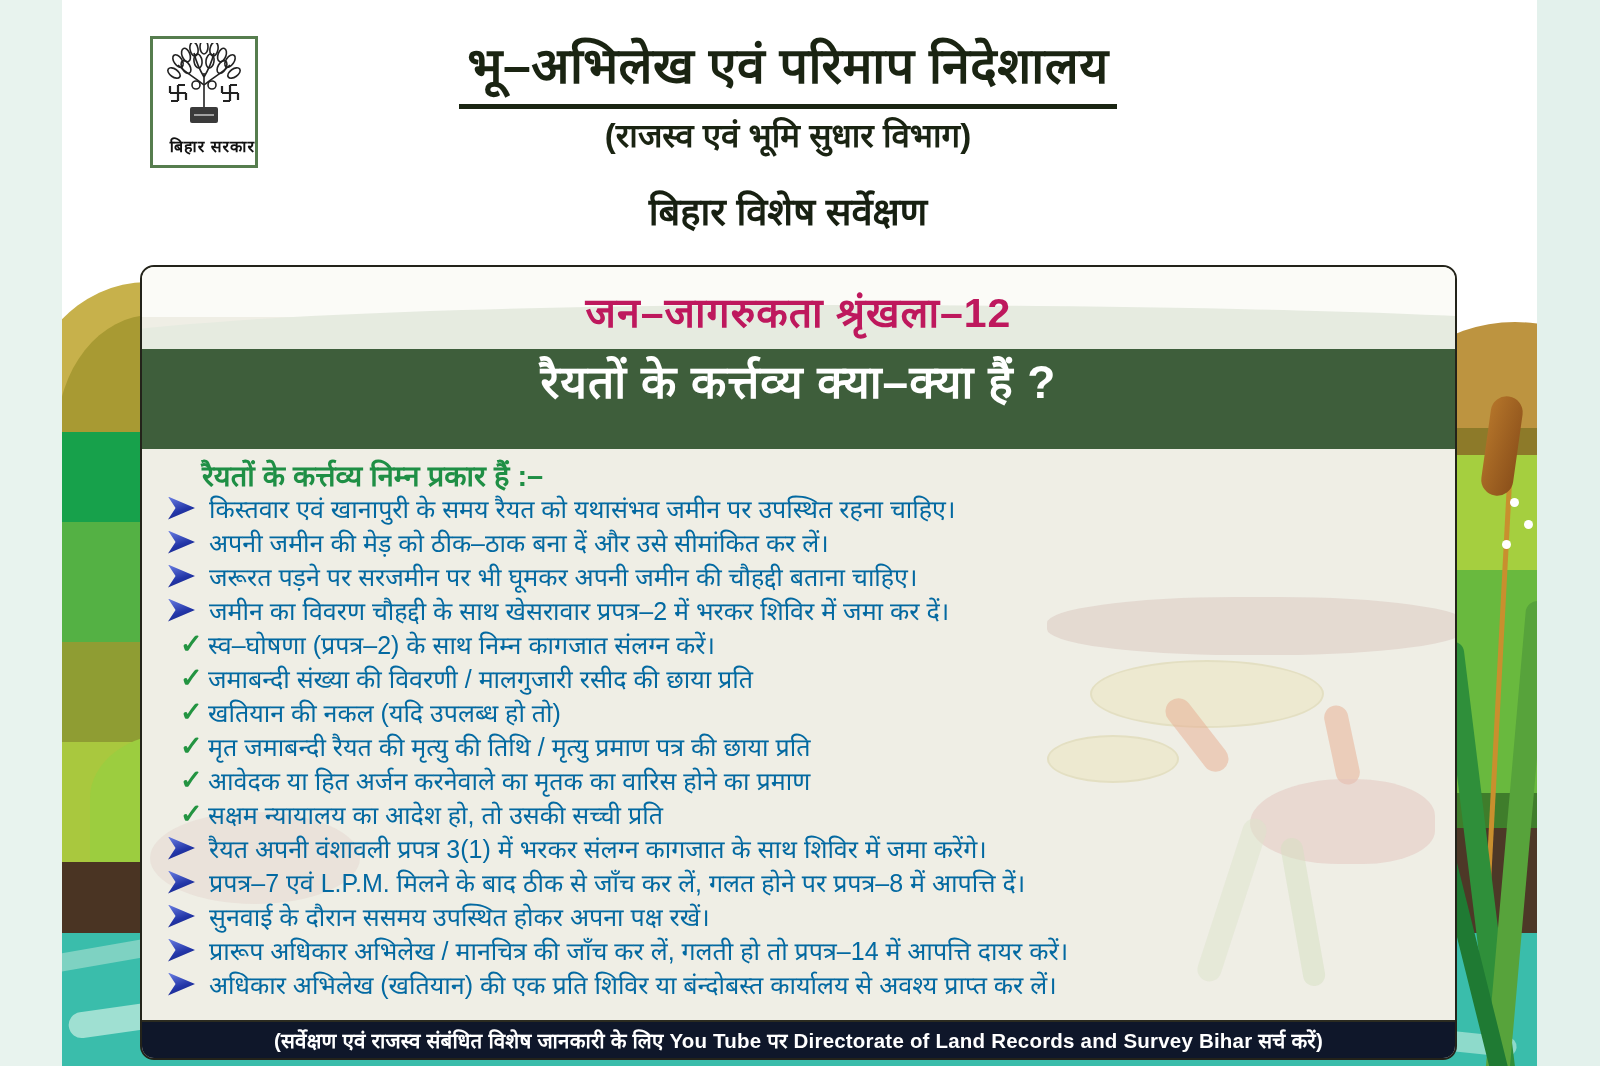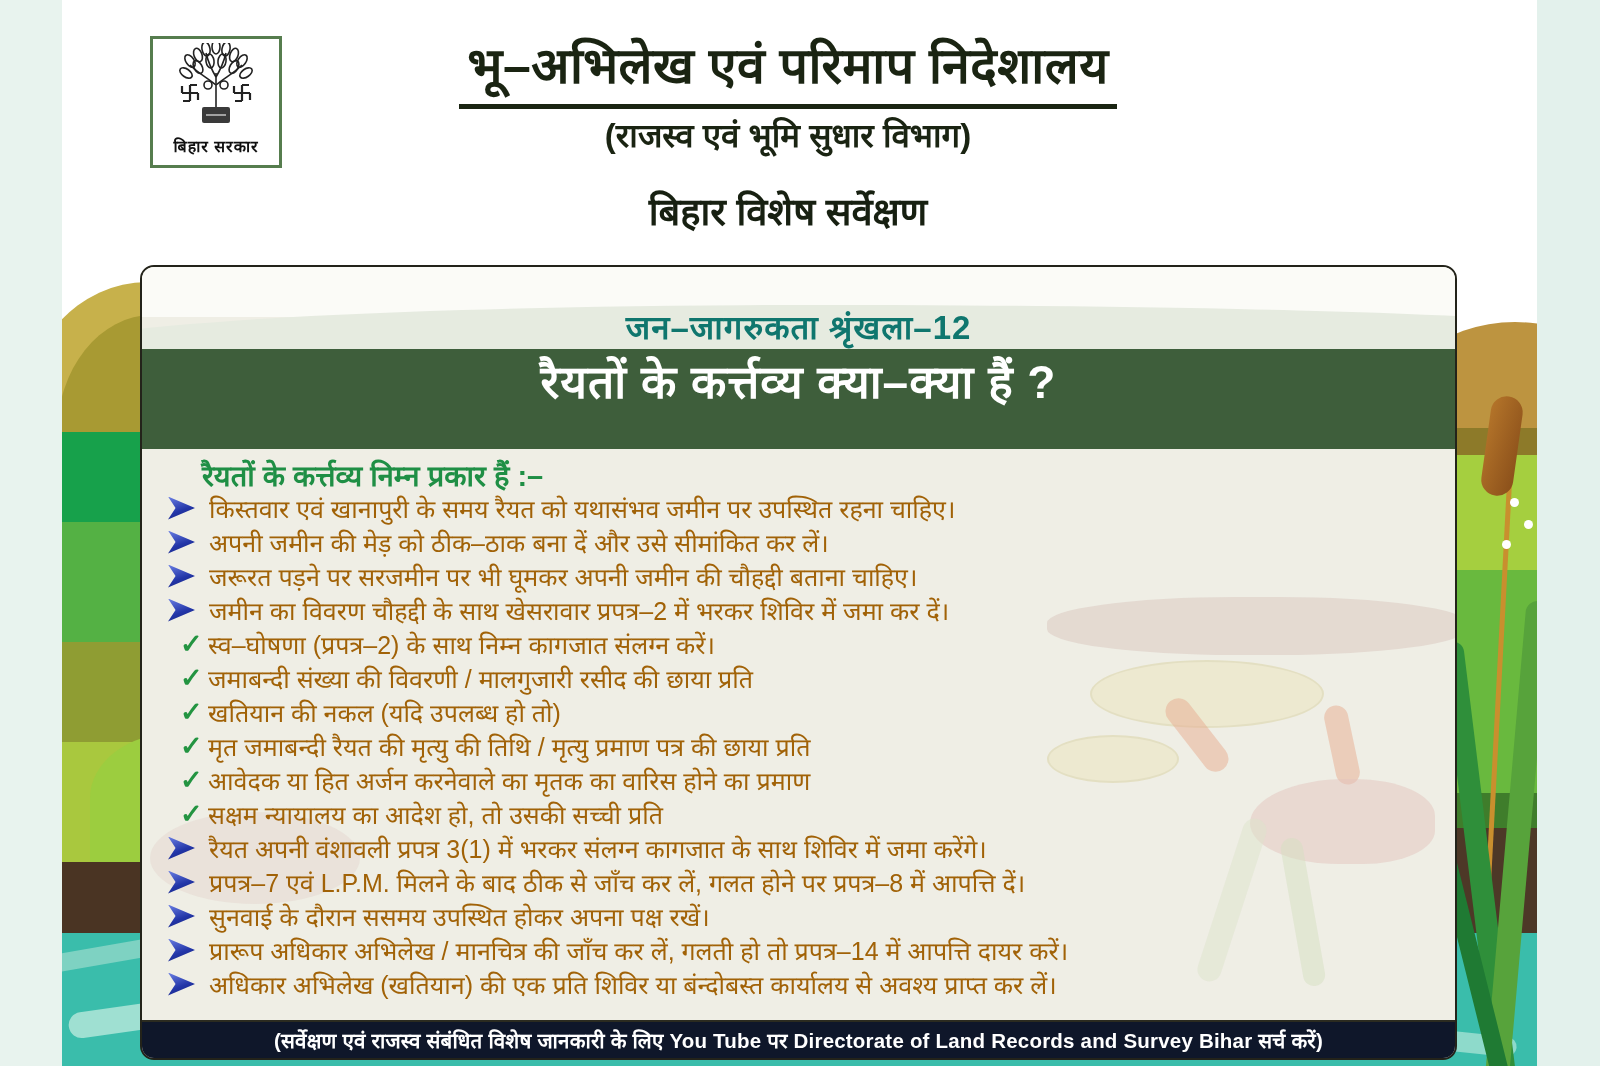--- a/index.html
+++ b/index.html
@@ -37,23 +37,23 @@
   .bank-brown-right{left:1328px;top:828px;width:160px;height:135px;background:#4d3827;border-radius:40% 0 0 20%;}
   .cattail-stalk{left:1432px;top:470px;width:5px;height:520px;background:#c98f2e;transform:rotate(3deg);}
   .cattail-capsule{left:1424px;top:396px;width:32px;height:100px;background:linear-gradient(100deg,#b5752a,#8a4f1a);border-radius:18px;transform:rotate(8deg);}
   .reed1{left:1408px;top:640px;width:22px;height:480px;background:#2f8f3a;border-radius:12px 12px 0 0;transform:rotate(-7deg);}
   .reed2{left:1442px;top:600px;width:24px;height:520px;background:#57a33b;border-radius:12px 12px 0 0;transform:rotate(5deg);}
   .reed3{left:1396px;top:760px;width:18px;height:360px;background:#1f7a33;border-radius:10px 10px 0 0;transform:rotate(-14deg);}
   .daisy{width:9px;height:9px;background:#ffffff;border-radius:50%;}
 
   
   .logo-box{
-    position:absolute;left:150px;top:36px;width:132px;height:132px;z-index:10;
+    position:absolute;left:150px;top:36px;width:108px;height:132px;z-index:10;
     background:#ffffff;border:3px solid #567d4e;box-sizing:border-box;
-    display:flex;flex-direction:column;align-items:center;justify-content:flex-end;
+    display:flex;flex-direction:column;align-items:flex-end;justify-content:flex-end;
   }
   .logo-art{position:absolute;top:4px;left:50%;transform:translateX(-50%);}
   .logo-label{font-size:16px;font-weight:bold;color:#111;margin-bottom:8px;letter-spacing:1px;}
 
   
   .header{position:absolute;left:0;top:30px;width:1600px;text-align:center;z-index:9;}
   .header-title{
     display:inline-block;font-size:50px;font-weight:bold;color:#1a2412;
     border-bottom:5px solid #1a2412;padding:0 8px 6px;letter-spacing:0.5px;
     transform:translateX(-12px);
@@ -73,30 +73,30 @@
   .wm-rose-band{left:905px;top:330px;width:420px;height:58px;background:#d9c6bd;border-radius:45%;}
   .wm-lily1{left:948px;top:393px;width:230px;height:64px;background:#ece5bd;border:2px solid #d9d1a0;border-radius:50%;}
   .wm-lily2{left:905px;top:468px;width:128px;height:44px;background:#ece5bd;border:2px solid #d9d1a0;border-radius:50%;}
   .wm-cattail1{left:1042px;top:425px;width:26px;height:86px;background:#e8ab90;border-radius:14px;transform:rotate(-38deg);}
   .wm-cattail2{left:1188px;top:438px;width:24px;height:80px;background:#e8ab90;border-radius:14px;transform:rotate(-12deg);}
   .wm-bird{left:1108px;top:512px;width:185px;height:85px;background:#e3c4bd;border-radius:60% 50% 45% 55%;}
   .wm-leaf1{left:1078px;top:548px;width:24px;height:170px;background:#dde4cc;border-radius:12px;transform:rotate(18deg);}
   .wm-leaf2{left:1150px;top:570px;width:22px;height:150px;background:#d5dfc2;border-radius:12px;transform:rotate(-10deg);}
   .wm-swoosh-left{left:8px;top:545px;width:210px;height:92px;background:#e2d1cb;border-radius:50%;opacity:0.42;}
 
-  .series{position:absolute;top:37px;left:0;right:0;text-align:center;font-size:33px;font-weight:bold;color:#0f766e;letter-spacing:1px;}
+  .series{position:absolute;top:16px;left:0;right:0;text-align:center;font-size:41px;font-weight:bold;color:#be185d;letter-spacing:1px;}
   .banner{
     position:absolute;top:82px;left:0;right:0;height:100px;background:#3e5e3b;
     display:flex;align-items:flex-start;justify-content:center;
   }
   .banner-title{font-size:46px;font-weight:bold;color:#ffffff;letter-spacing:1px;}
   .list-heading{position:absolute;top:188px;left:60px;font-size:29px;font-weight:800;color:#1f8f45;}
   .list{position:absolute;top:224px;left:24px;right:6px;}
   .item{display:flex;align-items:center;height:34px;white-space:nowrap;}
-  .item .txt{font-size:25px;color:#a16207;}
+  .item .txt{font-size:25px;color:#0369a1;}
   .arrow{
     flex:0 0 auto;width:27px;height:23px;margin:0 14px 0 2px;
     background:linear-gradient(160deg,#6b7fe3 0%,#2336a8 55%,#141f7a 100%);
     clip-path:polygon(0 0,100% 50%,0 100%,28% 50%);
   }
   .check{flex:0 0 auto;width:26px;margin:0 2px 0 14px;font-size:27px;font-weight:bold;color:#239441;line-height:1;}
   .card-footer{
     position:absolute;left:0;right:0;bottom:0;height:36px;background:#0f172a;border-top:2px solid #2b2b20;
     display:flex;align-items:center;justify-content:center;
   }

